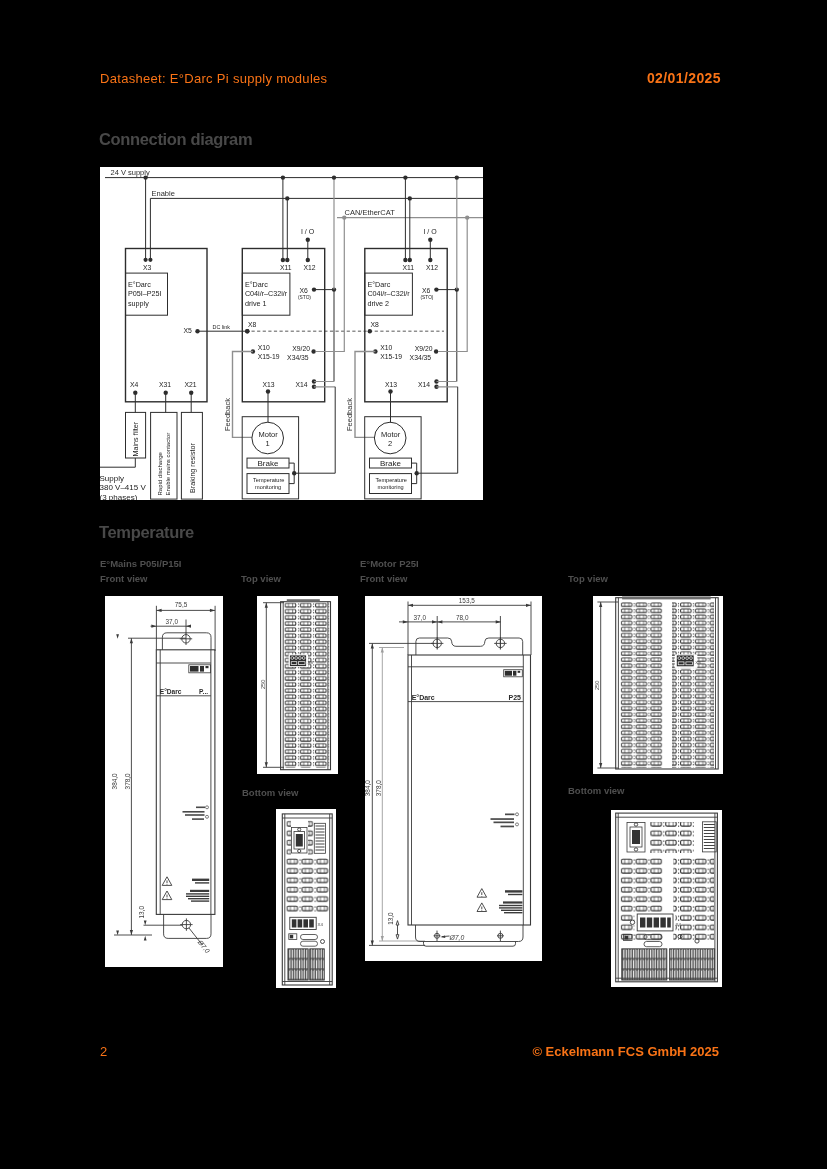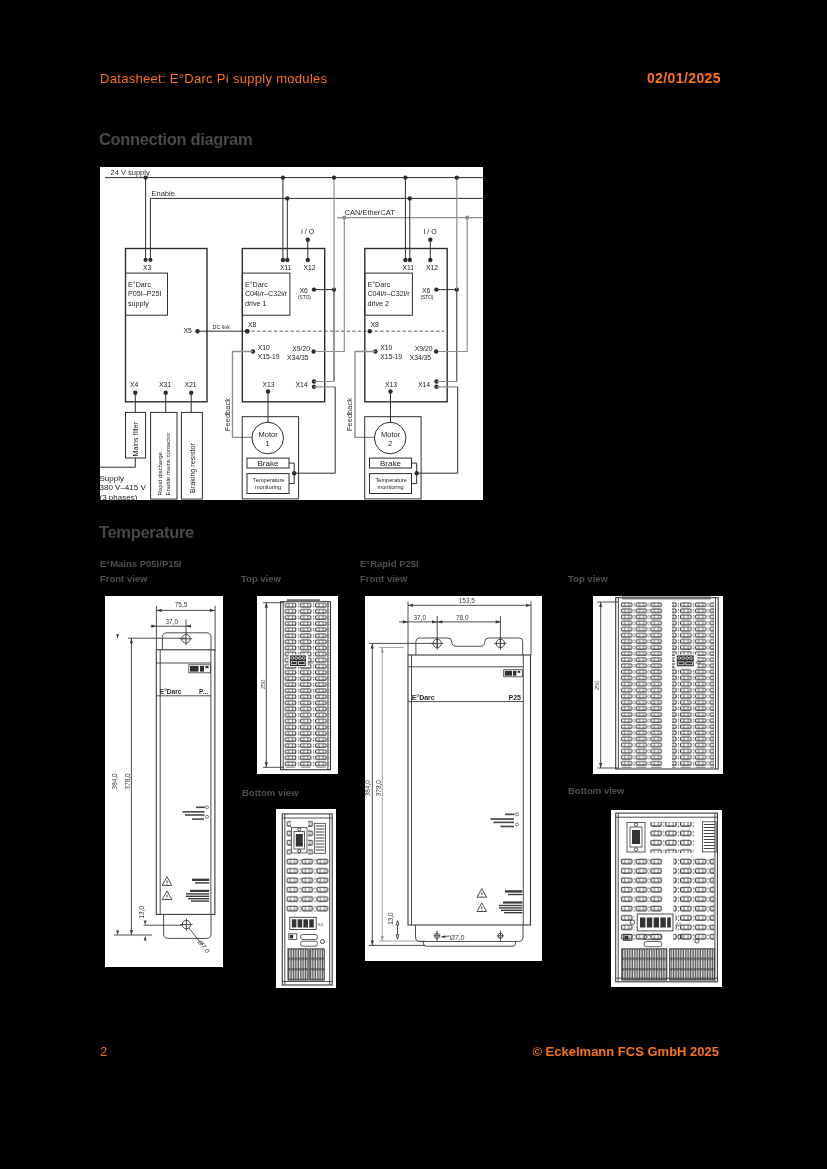--- a/index.html
+++ b/index.html
@@ -21,21 +21,21 @@
 <div class="abs h1" style="left:99px;top:130px;">Connection diagram</div>
 
 <div class="abs h1" style="left:99px;top:523px;">Temperature</div>
 
 <div class="abs lbl" style="left:100px;top:558px;">E°Mains P05I/P15I</div>
 
 <div class="abs lbl" style="left:100px;top:573px;">Front view</div>
 
 <div class="abs lbl" style="left:241px;top:573px;">Top view</div>
 
-<div class="abs lbl" style="left:360px;top:558px;">E°Rapid P25I</div>
+<div class="abs lbl" style="left:360px;top:558px;">E°Motor P25I</div>
 
 <div class="abs lbl" style="left:360px;top:573px;">Front view</div>
 
 <div class="abs lbl" style="left:568px;top:573px;">Top view</div>
 
 <div class="abs lbl" style="left:242px;top:787px;">Bottom view</div>
 
 <div class="abs lbl" style="left:568px;top:785px;">Bottom view</div>
 
 <div class="abs hdr" style="left:100px;top:1044px;">2</div>

